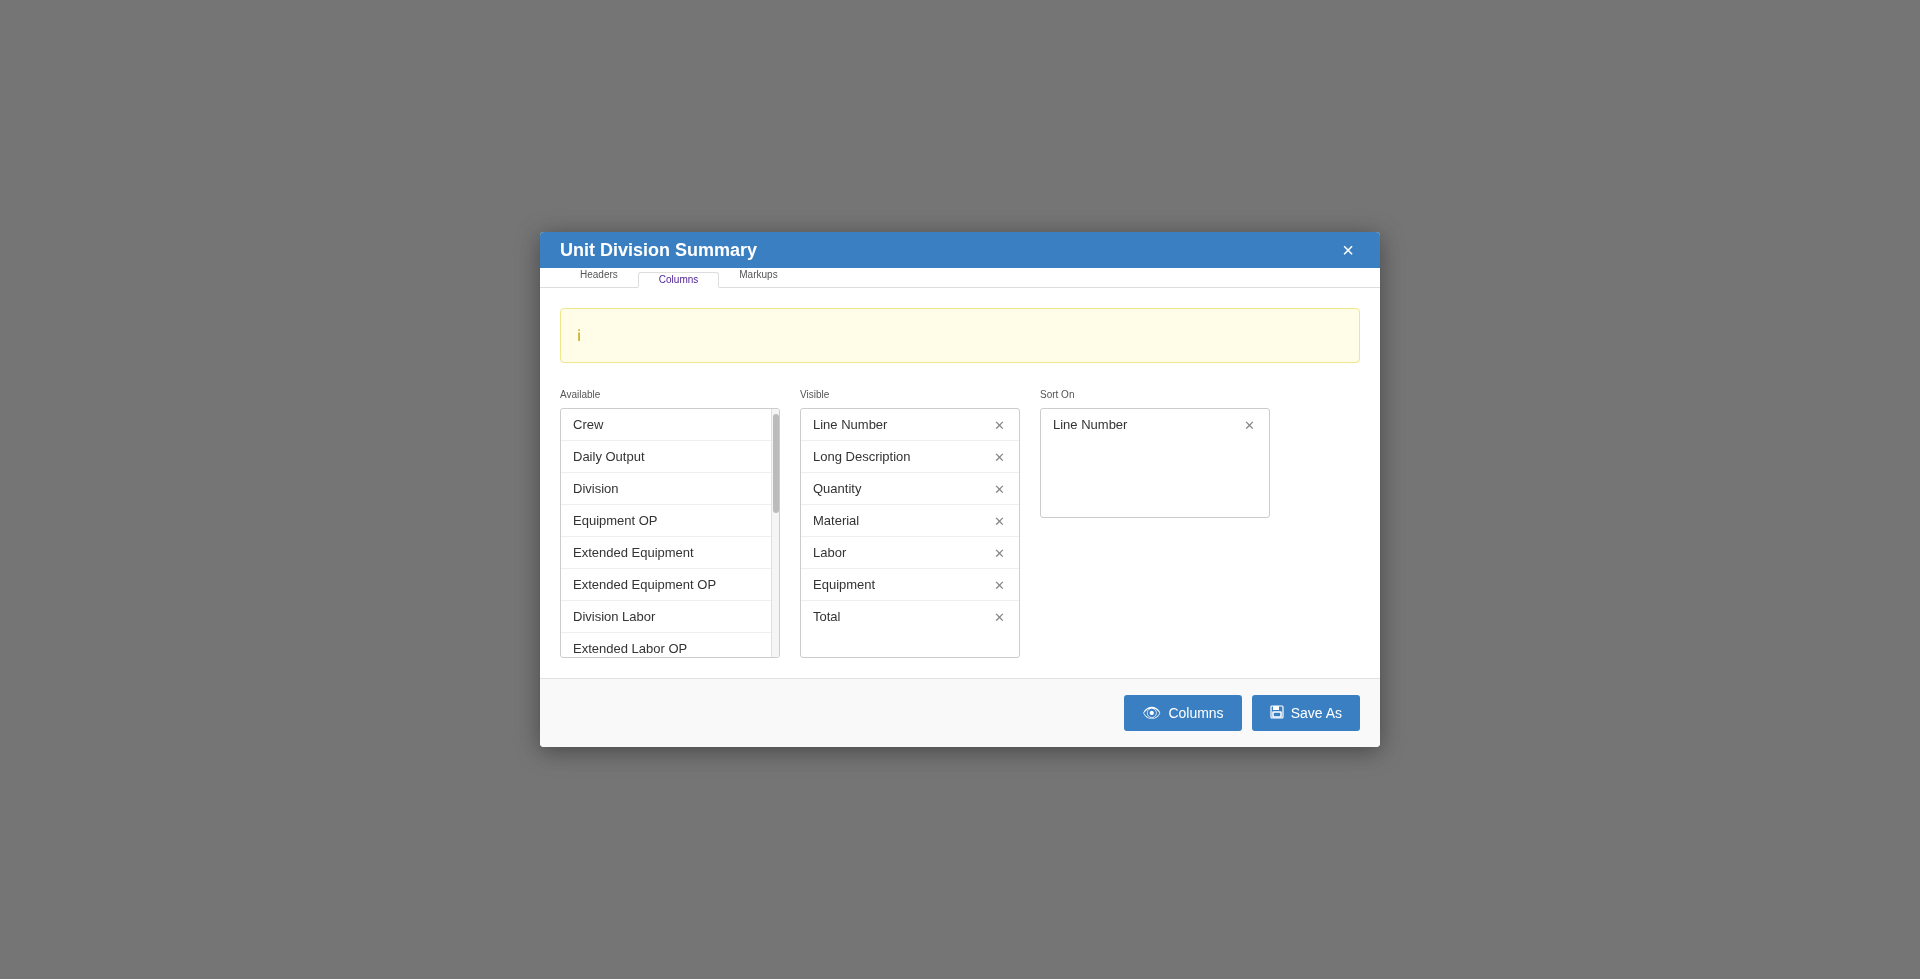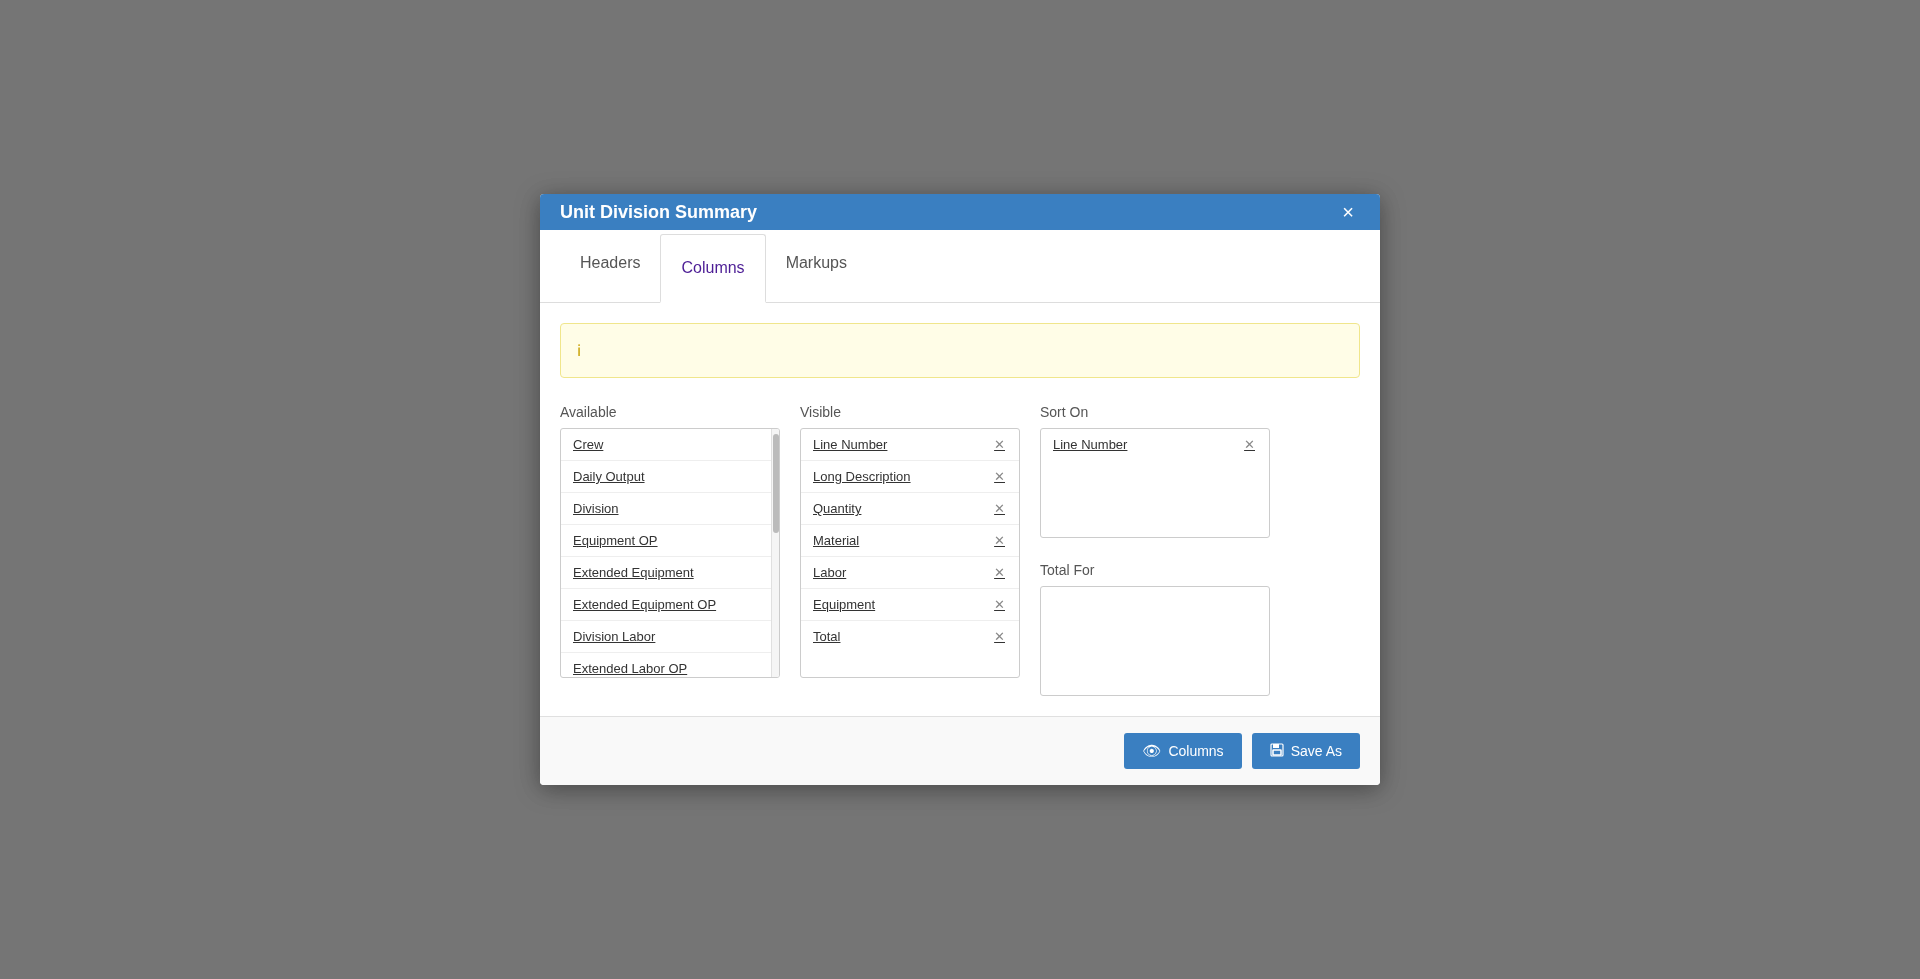--- a/index.html
+++ b/index.html
@@ -53,23 +53,23 @@
       background: #fff;
       padding: 0;
     }
     .tabs {
       display: flex;
       border-bottom: 1px solid #ddd;
       padding: 0 20px;
       background: #fff;
     }
     .tab {
-      padding: 24px 20px;
+      padding: 1px 20px;
       cursor: pointer;
-      font-size: 16px;
+      font-size: 10px;
       color: #555;
       border-bottom: 2px solid transparent;
       margin-bottom: -1px;
     }
     .tab.active {
       color: #4c1d95;
       border-bottom: 2px solid #fff;
       background: #fff;
       position: relative;
       border-top: 1px solid #ddd;
@@ -100,21 +100,21 @@
       padding: 10px 20px 20px 20px;
       display: flex;
       gap: 20px;
     }
     .col-section {
       display: flex;
       flex-direction: column;
       gap: 8px;
     }
     .col-label {
-      font-size: 14px;
+      font-size: 10px;
       color: #555;
       font-weight: normal;
     }
     .list-box {
       border: 1px solid #ccc;
       border-radius: 3px;
       overflow-y: auto;
       background: #fff;
     }
     .available-box {
@@ -133,23 +133,22 @@
       width: 230px;
       height: 110px;
     }
     .list-item {
       padding: 8px 12px;
       font-size: 13px;
       color: #333;
       border-bottom: 1px solid #eee;
       cursor: grab;
       display: flex;
-      align-items: center;
+      align-items: flex-end;
       justify-content: space-between;
-      text-decoration: underline;
     }
     .list-item:last-child {
       border-bottom: none;
     }
     .remove-btn {
       background: none;
       border: none;
       color: #888;
       cursor: pointer;
       font-size: 13px;
@@ -309,25 +308,20 @@
         </div>
 
         <div class="right-sections">
           <div class="col-section">
             <div class="col-label">Sort On</div>
             <div class="list-box sort-box">
               <div class="list-item">
                 <span>Line Number</span>
                 <button class="remove-btn">✕</button>
               </div>
-            </div>
-          </div>
-          <div class="col-section">
-            <div class="col-label">Total For</div>
-            <div class="list-box total-box">
             </div>
           </div>
         </div>
       </div>
     </div>
 
     <div class="modal-footer">
       <button class="btn btn-primary">
         <span style="font-size:15px;">👁</span>
         <span>Columns</span>

